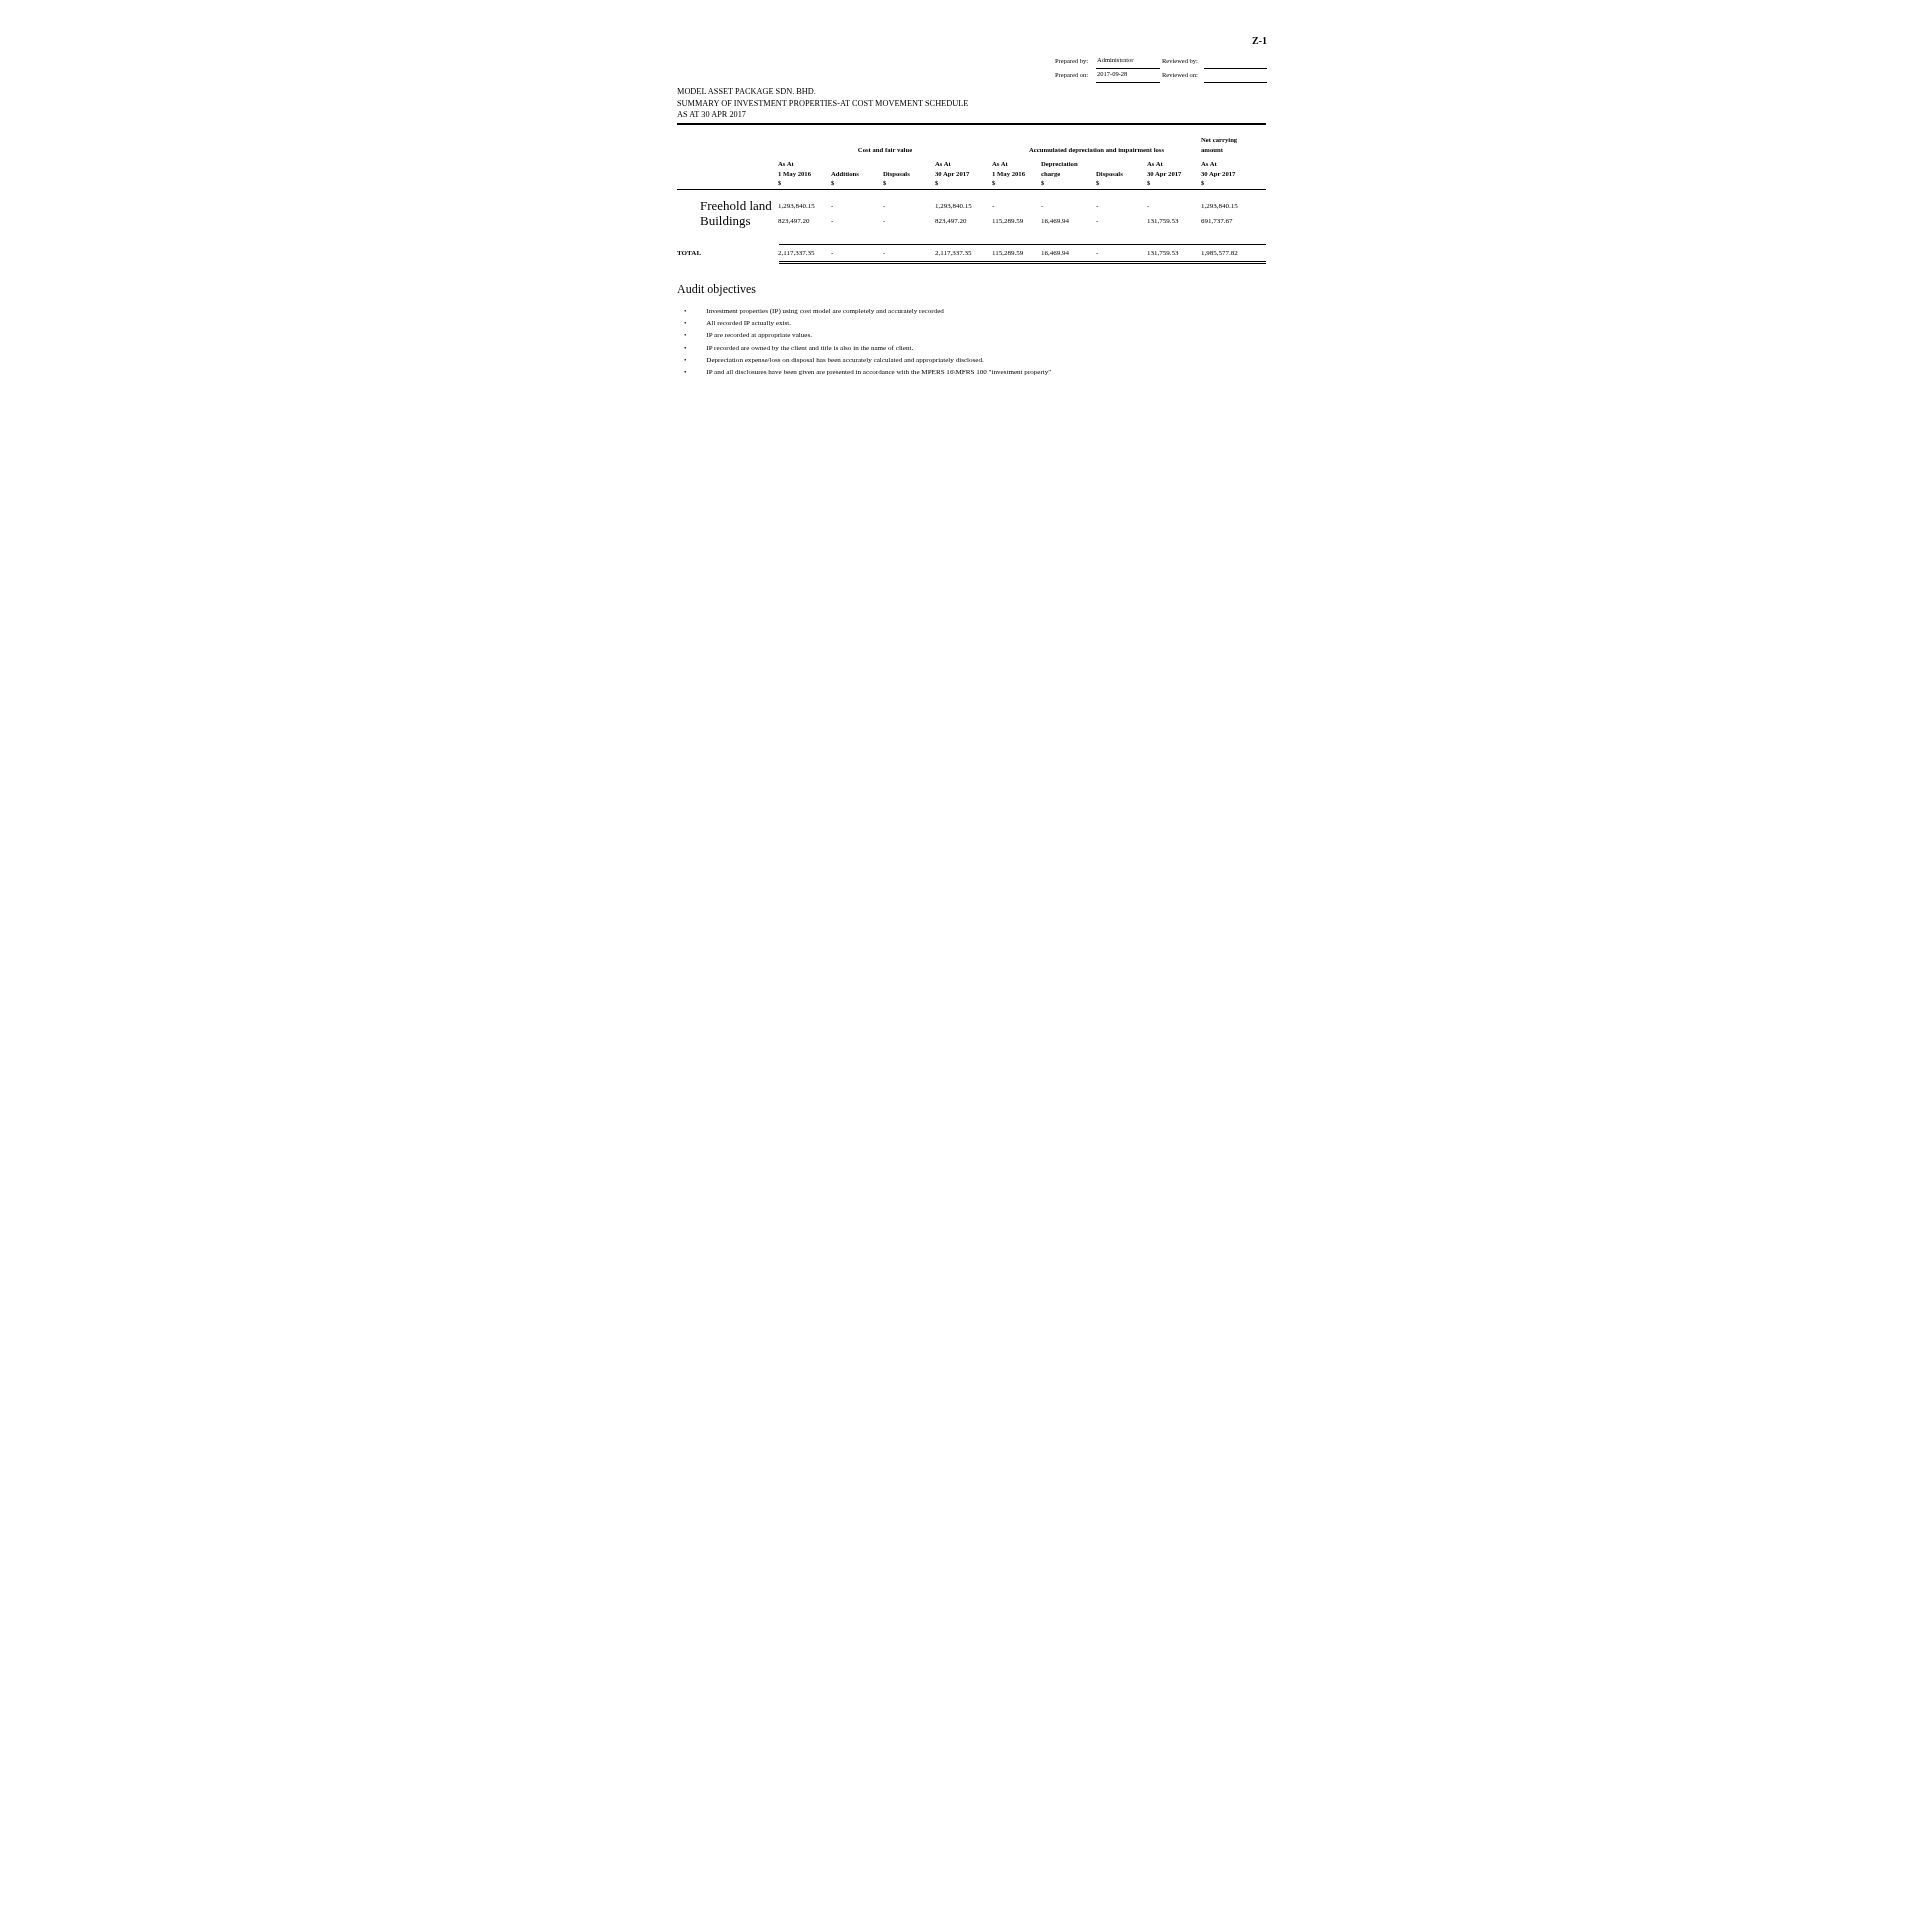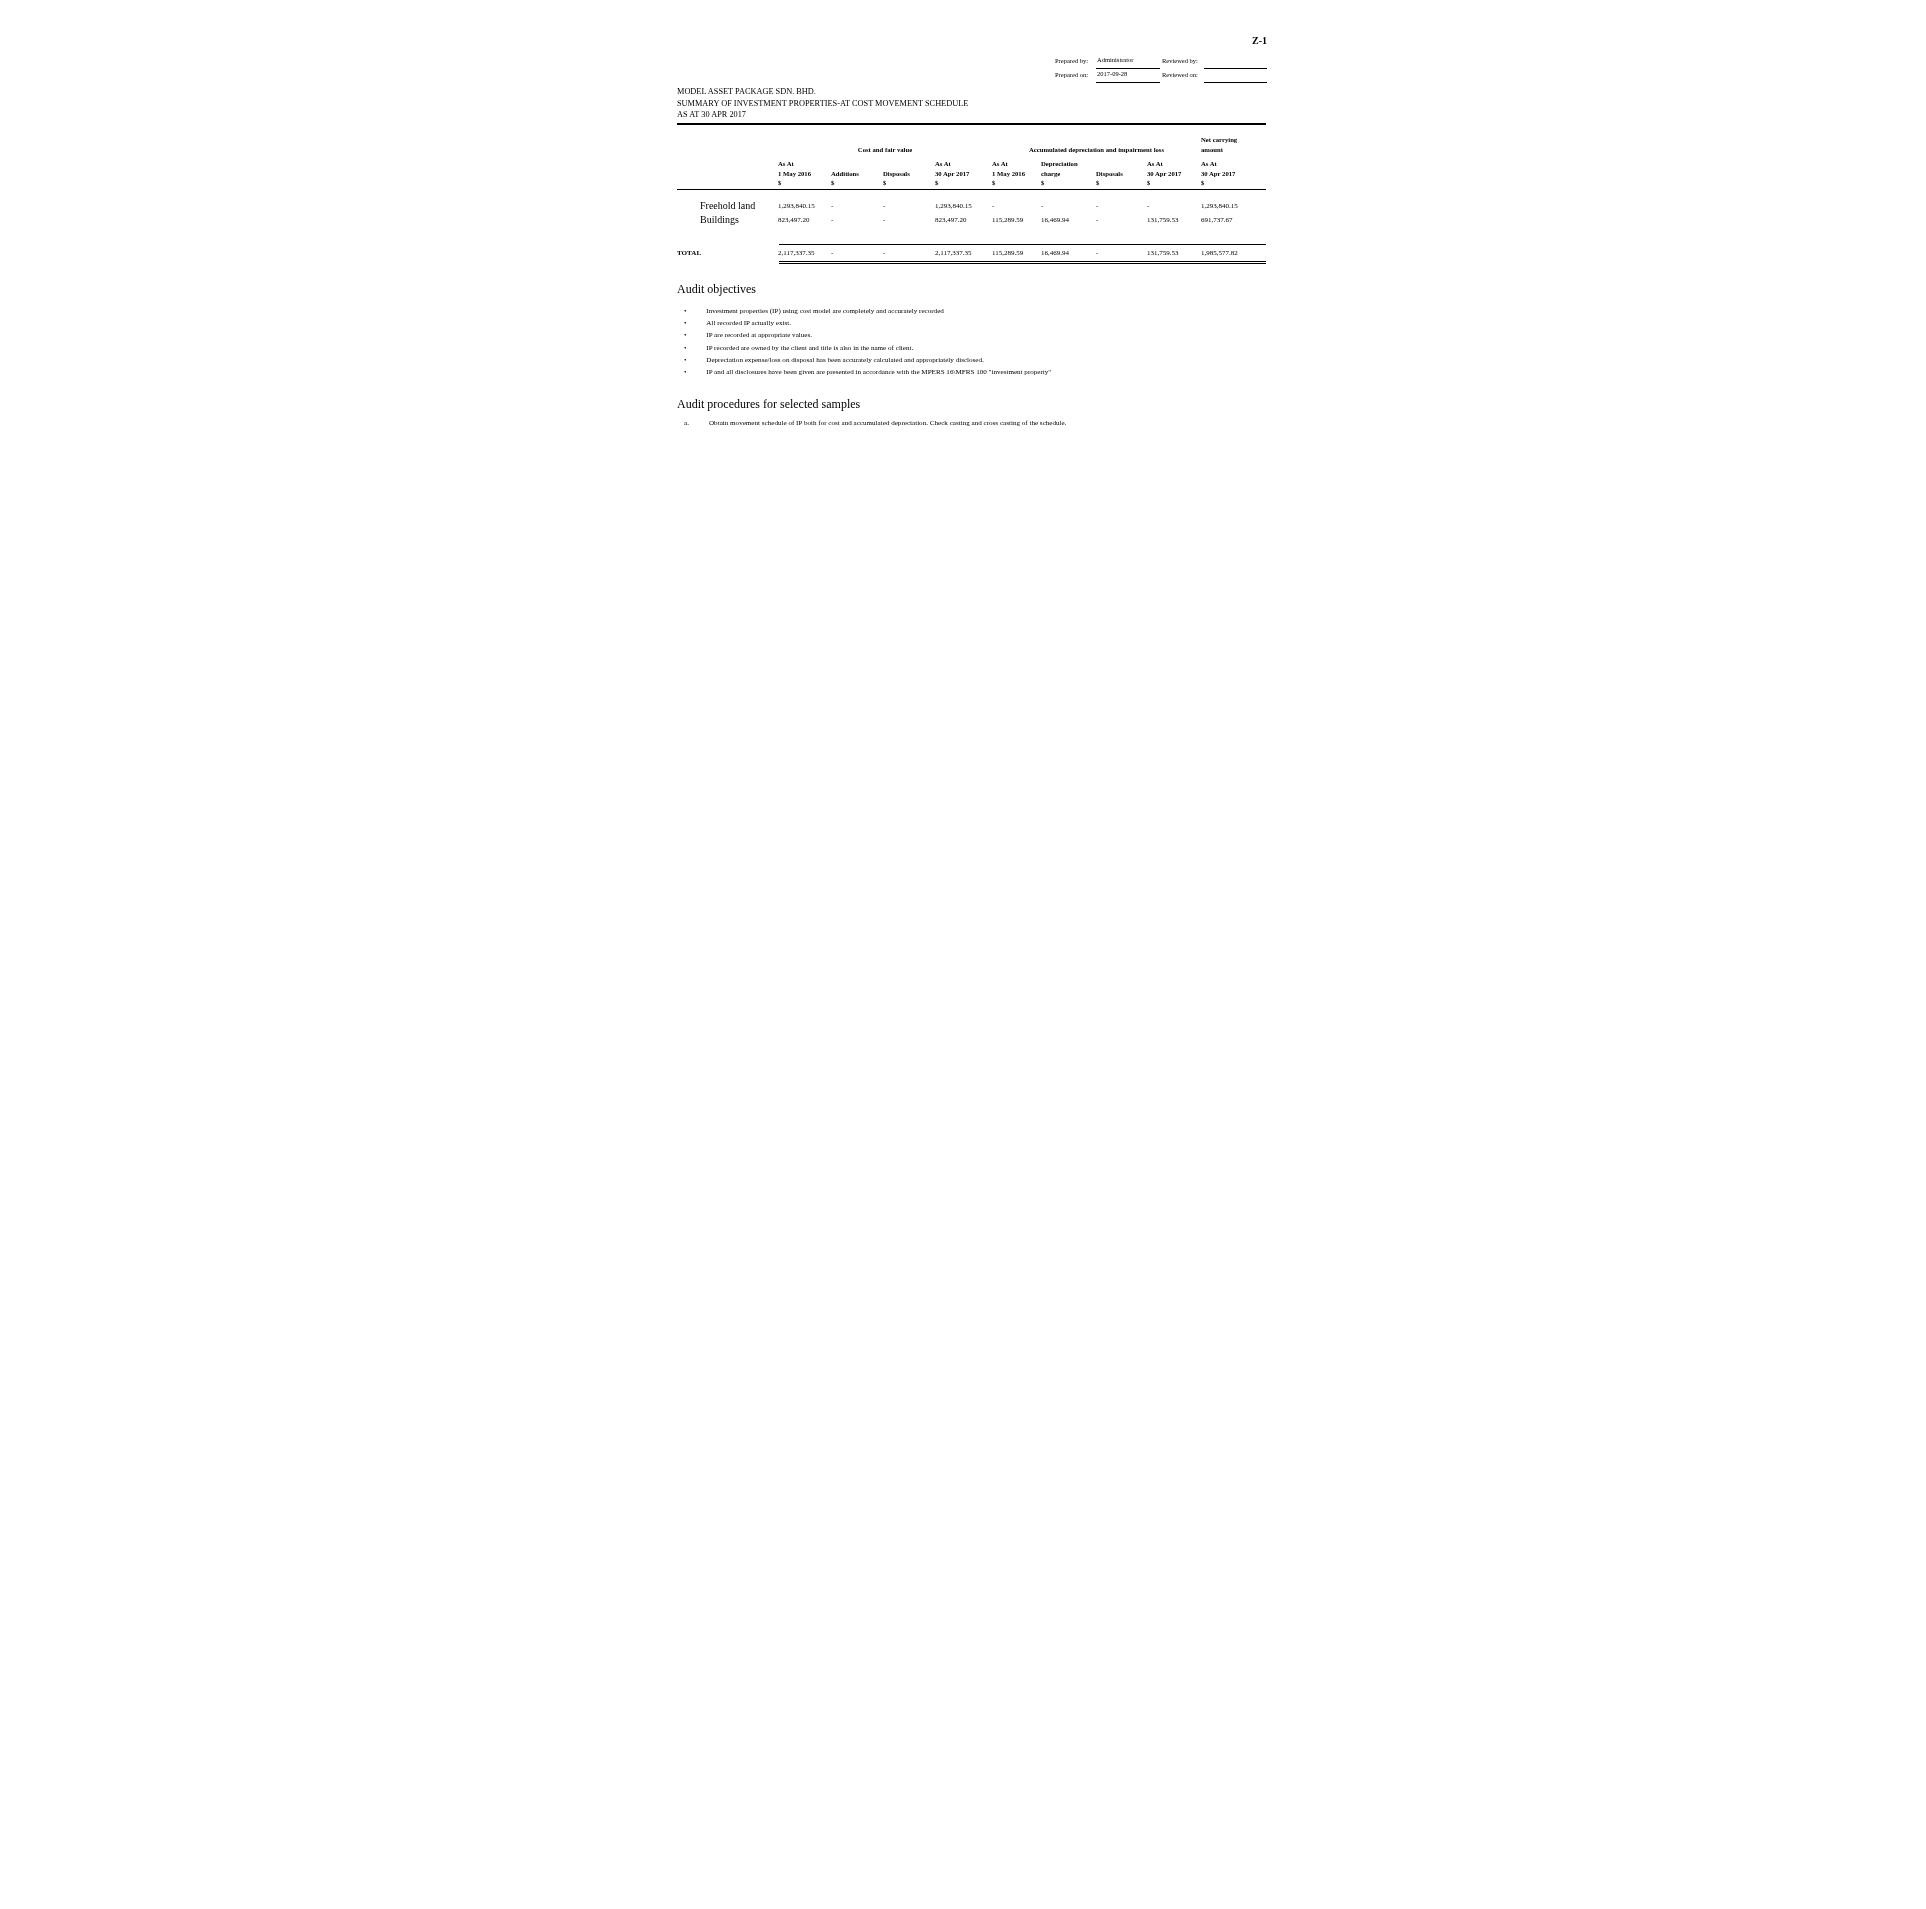--- a/index.html
+++ b/index.html
@@ -34,21 +34,21 @@
   }
   .t-row.hdr { line-height:9.6px; font-size:6.7px; }
   .cell { white-space:nowrap; }
   .span-cost { grid-column:2 / span 4; }
   .span-accum { grid-column:6 / span 4; }
   .c10 { grid-column:10; }
   .hdr-gap { height:5px; }
   .heavy-rule { height:1.2px; background:#000; margin-top:0.8px; }
   .t-body { padding-top:8.5px; }
   .t-row.data { height:14.3px; align-items:center; font-size:7px; }
-  .t-row.data .label { font-size:10px;padding-left:23px; }
+  .t-row.data .label { font-size:13px;padding-left:23px; }
   .total-wrap { margin-top:17px; }
   .total-top-rule { margin-left:102px; height:0.8px; background:#000; }
   .t-row.total { height:16px; align-items:center; font-size:7px; }
   .t-row.total .label { font-weight:bold; font-size:7.1px; }
   .double-rule { margin-left:102px; height:1.2px; border-top:0.8px solid #000; border-bottom:0.8px solid #000; }
 
   
   .section-heading { font-size:12px; font-weight:normal; line-height:8.5px; white-space:nowrap; }
   .obj-block { left:52px; top:285px; width:570px; }
   .obj-list { margin-top:14.3px; }
@@ -208,22 +208,15 @@
         <span class="marker">•</span>
         <span>Depreciation expense/loss on disposal has been accurately calculated and appropriately disclosed.</span>
       </div>
       <div class="obj-item">
         <span class="marker">•</span>
         <span>IP and all disclosures have been given are presented in accordance with the MPERS 16\MFRS 100 "investment property"</span>
       </div>
     </div>
   </div>
 
-  <div class="abs proc-block">
-    <div class="section-heading">Audit procedures for selected samples</div>
-    <div class="proc-item">
-      <span class="marker">a.</span>
-      <span>Obtain movement schedule of IP both for cost and accumulated depreciation. Check casting and cross casting of the schedule.</span>
-    </div>
-  </div>
 
 </div>
 
 
 </body></html>

